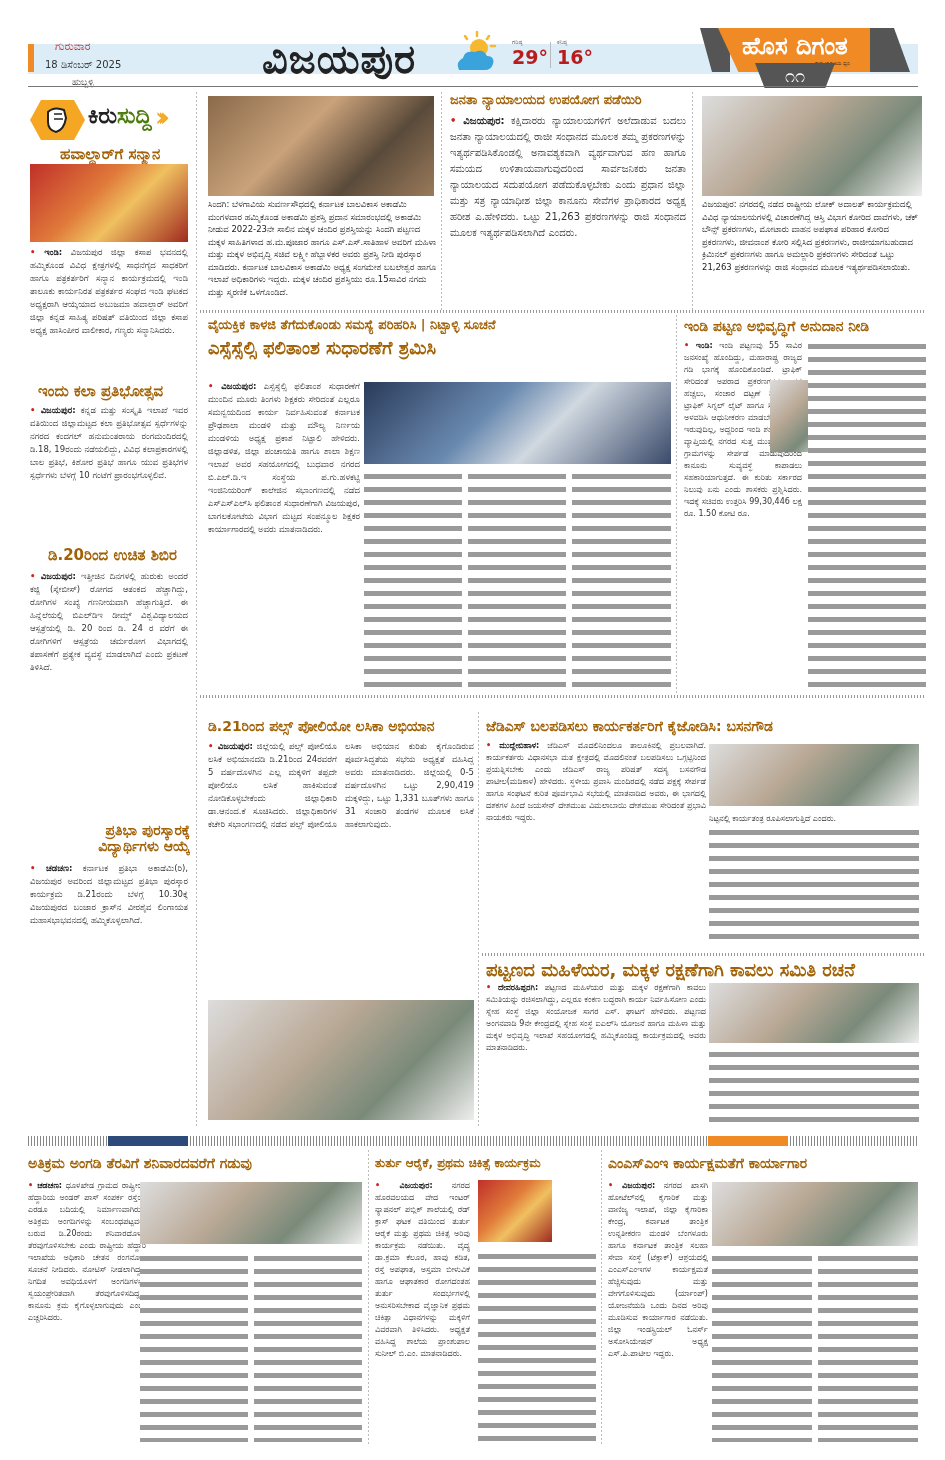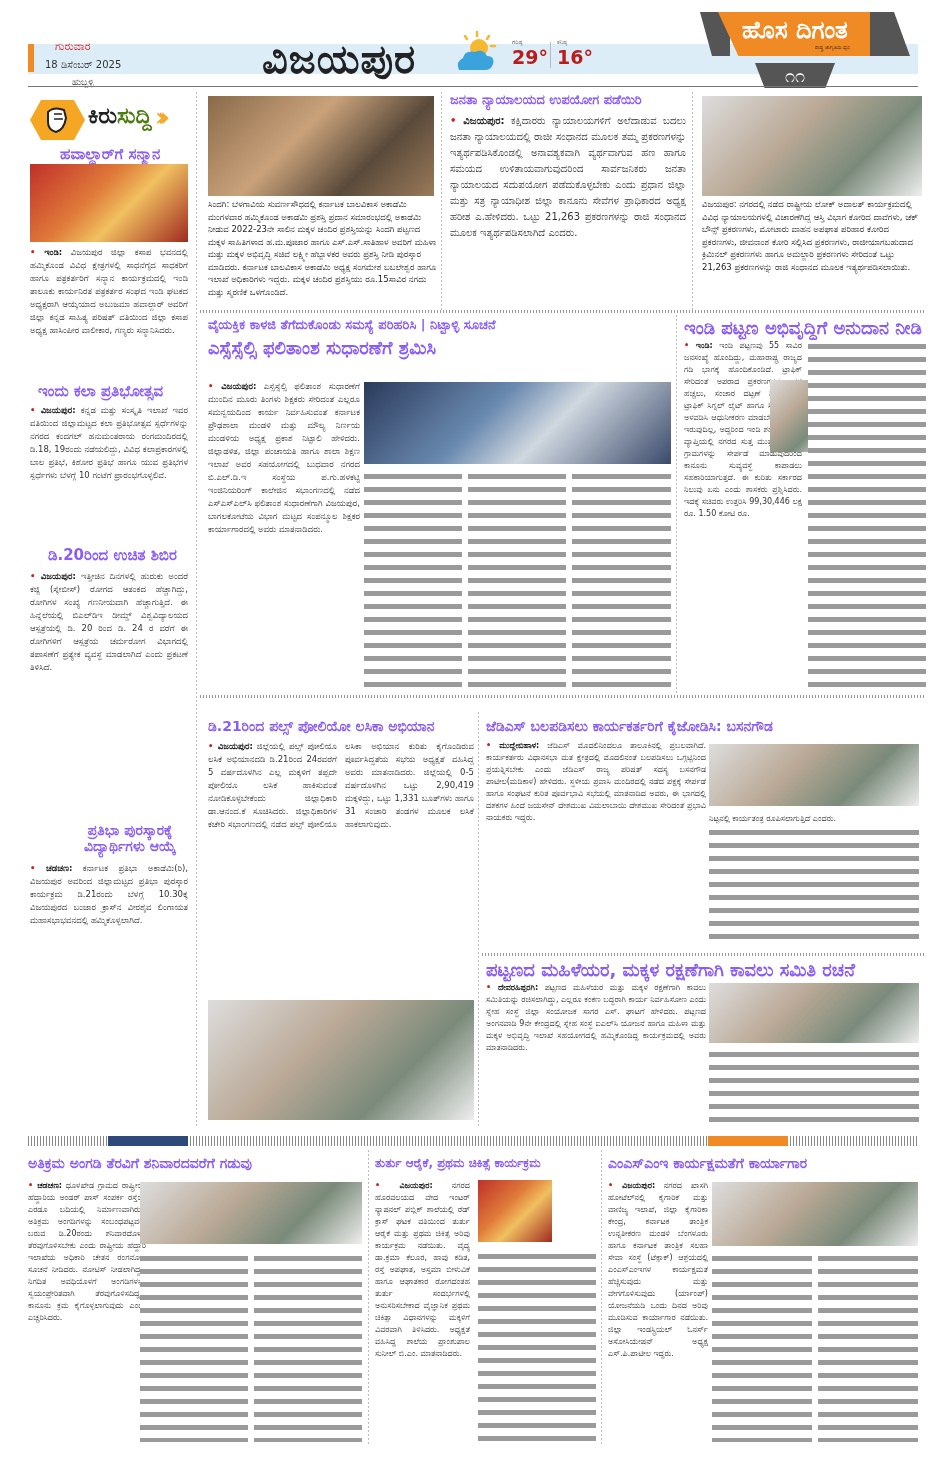--- a/index.html
+++ b/index.html
@@ -8,33 +8,33 @@
 .masthead{left:28px;top:44px;width:890px;height:30px;background:#dcedf7}
 .orange-bar{left:28px;top:44px;width:6px;height:28px;background:#f08a24}
 .day{left:55px;top:40px;font-size:11px;font-weight:normal;color:#d32020}
 .date{left:45px;top:59px;font-size:10px;color:#333}
 .city{left:72px;top:77px;font-size:9px;color:#333}
 .hr-top{left:28px;top:86px;width:890px;height:1px;background:#777}
 .edition{left:262px;top:36px;font-size:40px;font-weight:bold;color:#222;letter-spacing:1px;font-family:"DejaVu Sans",sans-serif}
 .weather-icon{left:455px;top:30px;width:56px;height:44px}
 .temp-label{font-size:6px;color:#555}
 .temp{font-size:19px;font-weight:bold;color:#b91c1c}
-.logo-box{left:700px;top:12px;width:210px;height:44px}
+.logo-box{left:700px;top:28px;width:210px;height:44px}
 .logo-orange{position:absolute;left:18px;top:0;width:170px;height:44px;background:#f08a24;clip-path:polygon(0 0,100% 0,100% 100%,12% 100%)}
 .logo-grey-l{position:absolute;left:0;top:0;width:30px;height:44px;background:#555;clip-path:polygon(0 0,100% 0,100% 100%,40% 100%)}
 .logo-grey-r{position:absolute;right:0;top:0;width:40px;height:44px;background:#555;clip-path:polygon(0 0,60% 0,100% 100%,0 100%)}
 .logo-text{position:absolute;left:42px;top:4px;font-size:24px;font-weight:bold;color:#fff}
 .logo-tag{position:absolute;left:115px;top:32px;font-size:5px;color:#222}
 .page-tab{left:755px;top:63px;width:80px;height:25px;background:#555;clip-path:polygon(0 0,100% 0,88% 100%,12% 100%);color:#fff;font-size:18px;text-align:center;line-height:25px}
 .col-rule{width:1px;background:repeating-linear-gradient(#bbb 0 2px,transparent 2px 4px)}
 .h-rule{height:3px;background:repeating-linear-gradient(90deg,#999 0 1px,transparent 1px 3px)}
 .kiru-hex{left:30px;top:100px;width:55px;height:40px;background:#f5a623;clip-path:polygon(20% 0,80% 0,100% 50%,80% 100%,20% 100%,0 50%)}
 .kiru-text{left:88px;top:103px;font-size:22px;font-weight:bold}
 .kiru-arrows{left:155px;top:102px;font-size:26px;color:#f5a623;letter-spacing:-8px}
-.headline{font-weight:bold;color:#8b5cf6;line-height:1.15}
+.headline{font-weight:bold;color:#a16207;line-height:1.15}
 .photo{background:linear-gradient(135deg,#8a6a4a,#c9a27a 40%,#5a4a3a 70%,#9a7a5a)}
 .photo.blue{background:linear-gradient(135deg,#2a3a5a,#6a8ab0 40%,#d0d8e0 60%,#3a4a6a)}
 .photo.light{background:linear-gradient(135deg,#ddd,#b9a895 40%,#7a8a7a 70%,#eee)}
 .photo.red{background:linear-gradient(135deg,#c0302a,#e07a3a 40%,#f0c060 60%,#a02a20)}
 .body-text{font-size:8.5px;line-height:13px;color:#333;text-align:justify}
 .place{color:#c22;font-weight:bold}
 .place b{color:#222}
 .caption{font-size:9px;line-height:13px;color:#222}
 .lines{background:repeating-linear-gradient(#fff 0 4px,#9a9a9a 4px 9px,#fff 9px 13px)}
 .band-blue{left:108px;top:1136px;width:80px;height:10px;background:#2d4a7a}
@@ -104,21 +104,21 @@
   <span class="place">• <b>ವಿಜಯಪುರ:</b></span>
   <span>ಕನ್ನಡ ಮತ್ತು ಸಂಸ್ಕೃತಿ ಇಲಾಖೆ ಇವರ ವತಿಯಿಂದ ಜಿಲ್ಲಾಮಟ್ಟದ ಕಲಾ ಪ್ರತಿಭೋತ್ಸವ ಸ್ಪರ್ಧೆಗಳನ್ನು ನಗರದ ಕಂದಗಲ್ ಹನುಮಂತರಾಯ ರಂಗಮಂದಿರದಲ್ಲಿ ಡಿ.18, 19ರಂದು ನಡೆಯಲಿದ್ದು, ವಿವಿಧ ಕಲಾಪ್ರಕಾರಗಳಲ್ಲಿ ಬಾಲ ಪ್ರತಿಭೆ, ಕಿಶೋರ ಪ್ರತಿಭೆ ಹಾಗೂ ಯುವ ಪ್ರತಿಭೆಗಳ ಸ್ಪರ್ಧೆಗಳು ಬೆಳಗ್ಗೆ 10 ಗಂಟೆಗೆ ಪ್ರಾರಂಭಗೊಳ್ಳಲಿವೆ.</span>
 </div>
 
 <div class="abs headline" style="left:48px;top:547px;font-size:15px">ಡಿ.20ರಿಂದ ಉಚಿತ ಶಿಬಿರ</div>
 <div class="abs body-text" style="left:30px;top:570px;width:158px;height:235px;overflow:hidden">
   <span class="place">• <b>ವಿಜಯಪುರ:</b></span>
   <span>ಇತ್ತೀಚಿನ ದಿನಗಳಲ್ಲಿ ಹುರುಕು ಅಂದರೆ ಕಜ್ಜಿ (ಸ್ಕೇಬೀಸ್) ರೋಗದ ಆತಂಕದ ಹೆಚ್ಚಾಗಿದ್ದು, ರೋಗಿಗಳ ಸಂಖ್ಯೆ ಗಣನೀಯವಾಗಿ ಹೆಚ್ಚಾಗುತ್ತಿದೆ. ಈ ಹಿನ್ನೆಲೆಯಲ್ಲಿ ಬಿಎಲ್‌ಡಿಇ ಡೀಮ್ಡ್ ವಿಶ್ವವಿದ್ಯಾಲಯದ ಆಸ್ಪತ್ರೆಯಲ್ಲಿ ಡಿ. 20 ರಿಂದ ಡಿ. 24 ರ ವರೆಗೆ ಈ ರೋಗಿಗಳಿಗೆ ಆಸ್ಪತ್ರೆಯ ಚರ್ಮರೋಗ ವಿಭಾಗದಲ್ಲಿ ತಪಾಸಣೆಗೆ ಪ್ರತ್ಯೇಕ ವ್ಯವಸ್ಥೆ ಮಾಡಲಾಗಿದೆ ಎಂದು ಪ್ರಕಟಣೆ ತಿಳಿಸಿದೆ.</span>
 </div>
 
-<div class="abs headline" style="left:70px;top:822px;width:120px;font-size:14px;text-align:center">ಪ್ರತಿಭಾ ಪುರಸ್ಕಾರಕ್ಕೆ ವಿದ್ಯಾರ್ಥಿಗಳು ಆಯ್ಕೆ</div>
+<div class="abs headline" style="left:70px;top:822px;width:120px;font-size:14px;text-align:right">ಪ್ರತಿಭಾ ಪುರಸ್ಕಾರಕ್ಕೆ ವಿದ್ಯಾರ್ಥಿಗಳು ಆಯ್ಕೆ</div>
 <div class="abs body-text" style="left:30px;top:862px;width:158px;height:260px;overflow:hidden">
   <span class="place">• <b>ಚಡಚಣ:</b></span>
   <span>ಕರ್ನಾಟಕ ಪ್ರತಿಭಾ ಅಕಾಡೆಮಿ(ರಿ), ವಿಜಯಪುರ ಅವರಿಂದ ಜಿಲ್ಲಾಮಟ್ಟದ ಪ್ರತಿಭಾ ಪುರಸ್ಕಾರ ಕಾರ್ಯಕ್ರಮ ಡಿ.21ರಂದು ಬೆಳಗ್ಗೆ 10.30ಕ್ಕೆ ವಿಜಯಪುರದ ಬಂಜಾರ ಕ್ರಾಸ್‌ನ ವೀರಶೈವ ಲಿಂಗಾಯತ ಮಹಾಸಭಾಭವನದಲ್ಲಿ ಹಮ್ಮಿಕೊಳ್ಳಲಾಗಿದೆ.</span>
 </div>
 
 <div class="abs col-rule" style="left:196px;top:92px;height:1035px"></div>
 
 <div class="abs photo" style="left:208px;top:96px;width:226px;height:100px"></div>
 <div class="abs caption" style="left:208px;top:198px;width:230px;height:110px;overflow:hidden;font-size:8.5px;line-height:12.5px">ಸಿಂದಗಿ: ಬೆಳಗಾವಿಯ ಸುವರ್ಣಸೌಧದಲ್ಲಿ ಕರ್ನಾಟಕ ಬಾಲವಿಕಾಸ ಅಕಾಡೆಮಿ ಮಂಗಳವಾರ ಹಮ್ಮಿಕೊಂಡ ಅಕಾಡೆಮಿ ಪ್ರಶಸ್ತಿ ಪ್ರದಾನ ಸಮಾರಂಭದಲ್ಲಿ ಅಕಾಡೆಮಿ ನೀಡುವ 2022-23ನೇ ಸಾಲಿನ ಮಕ್ಕಳ ಚಂದಿರ ಪ್ರಶಸ್ತಿಯನ್ನು ಸಿಂದಗಿ ಪಟ್ಟಣದ ಮಕ್ಕಳ ಸಾಹಿತಿಗಳಾದ ಹ.ಮ.ಪೂಜಾರ ಹಾಗೂ ಎಸ್.ಎಸ್.ಸಾತಿಹಾಳ ಅವರಿಗೆ ಮಹಿಳಾ ಮತ್ತು ಮಕ್ಕಳ ಅಭಿವೃದ್ಧಿ ಸಚಿವೆ ಲಕ್ಷ್ಮೀ ಹೆಬ್ಬಾಳಕರ ಅವರು ಪ್ರಶಸ್ತಿ ನೀಡಿ ಪುರಸ್ಕಾರ ಮಾಡಿದರು. ಕರ್ನಾಟಕ ಬಾಲವಿಕಾಸ ಅಕಾಡೆಮಿ ಅಧ್ಯಕ್ಷ ಸಂಗಮೇಶ ಬಬಲೇಶ್ವರ ಹಾಗೂ ಇಲಾಖೆ ಅಧಿಕಾರಿಗಳು ಇದ್ದರು. ಮಕ್ಕಳ ಚಂದಿರ ಪ್ರಶಸ್ತಿಯು ರೂ.15ಸಾವಿರ ನಗದು ಮತ್ತು ಸ್ಮರಣಿಕೆ ಒಳಗೊಂಡಿದೆ.</div>
 <div class="abs col-rule" style="left:441px;top:92px;height:218px"></div>
@@ -140,21 +140,21 @@
 <div class="abs body-text" style="left:208px;top:380px;width:152px;height:310px;overflow:hidden">
   <span class="place">• <b>ವಿಜಯಪುರ:</b></span>
   <span>ಎಸ್ಸೆಸ್ಸೆಲ್ಸಿ ಫಲಿತಾಂಶ ಸುಧಾರಣೆಗೆ ಮುಂದಿನ ಮೂರು ತಿಂಗಳು ಶಿಕ್ಷಕರು ಸೇರಿದಂತೆ ಎಲ್ಲರೂ ಸಮನ್ವಯದಿಂದ ಕಾರ್ಯ ನಿರ್ವಹಿಸುವಂತೆ ಕರ್ನಾಟಕ ಪ್ರೌಢಶಾಲಾ ಮಂಡಳಿ ಮತ್ತು ಮೌಲ್ಯ ನಿರ್ಣಯ ಮಂಡಳಿಯ ಅಧ್ಯಕ್ಷ ಪ್ರಕಾಶ ನಿಟ್ಟಾಲಿ ಹೇಳಿದರು. ಜಿಲ್ಲಾಡಳಿತ, ಜಿಲ್ಲಾ ಪಂಚಾಯತಿ ಹಾಗೂ ಶಾಲಾ ಶಿಕ್ಷಣ ಇಲಾಖೆ ಅವರ ಸಹಯೋಗದಲ್ಲಿ ಬುಧವಾರ ನಗರದ ಬಿ.ಎಲ್.ಡಿ.ಇ ಸಂಸ್ಥೆಯ ಪ.ಗು.ಹಳಕಟ್ಟಿ ಇಂಜಿನಿಯರಿಂಗ್ ಕಾಲೇಜಿನ ಸಭಾಂಗಣದಲ್ಲಿ ನಡೆದ ಎಸ್‌ಎಸ್‌ಎಲ್‌ಸಿ ಫಲಿತಾಂಶ ಸುಧಾರಣೆಗಾಗಿ ವಿಜಯಪುರ, ಬಾಗಲಕೋಟೆಯ ವಿಭಾಗ ಮಟ್ಟದ ಸಂಪನ್ಮೂಲ ಶಿಕ್ಷಕರ ಕಾರ್ಯಾಗಾರದಲ್ಲಿ ಅವರು ಮಾತನಾಡಿದರು.</span>
 </div>
 <div class="abs photo blue" style="left:364px;top:382px;width:307px;height:82px"></div>
 <div class="abs lines" style="left:364px;top:470px;width:98px;height:220px"></div>
 <div class="abs lines" style="left:468px;top:470px;width:98px;height:220px"></div>
 <div class="abs lines" style="left:572px;top:470px;width:99px;height:220px"></div>
 <div class="abs col-rule" style="left:676px;top:315px;height:380px"></div>
 
-<div class="abs headline" style="left:684px;top:318px;font-size:18px">ಇಂಡಿ ಪಟ್ಟಣ ಅಭಿವೃದ್ಧಿಗೆ ಅನುದಾನ ನೀಡಿ</div>
+<div class="abs headline" style="left:684px;top:318px;font-size:14px">ಇಂಡಿ ಪಟ್ಟಣ ಅಭಿವೃದ್ಧಿಗೆ ಅನುದಾನ ನೀಡಿ</div>
 <div class="abs body-text" style="left:684px;top:340px;width:118px;height:350px;overflow:hidden;font-size:8px;line-height:12px">
   <span class="place">• <b>ಇಂಡಿ:</b></span>
   <span>ಇಂಡಿ ಪಟ್ಟಣವು 55 ಸಾವಿರ ಜನಸಂಖ್ಯೆ ಹೊಂದಿದ್ದು, ಮಹಾರಾಷ್ಟ್ರ ರಾಜ್ಯದ ಗಡಿ ಭಾಗಕ್ಕೆ ಹೊಂದಿಕೊಂಡಿದೆ. ಟ್ರಾಫಿಕ್ ಸೇರಿದಂತೆ ಅಪರಾದ ಪ್ರಕರಣಗಳನ್ನು ಪತ್ತೆ ಹಚ್ಚಲು, ಸಂಚಾರ ದಟ್ಟಣೆ ನಿಯಂತ್ರಿಸಲು ಟ್ರಾಫಿಕ್ ಸಿಗ್ನಲ್ ಲೈಟ್ ಹಾಗೂ ಸಿಸಿ ಕ್ಯಾಮರಾ ಅಳವಡಿಸಿ ಆಧುನೀಕರಣ ಮಾಡಬೇಕಿದೆ. ಒತ್ತಡ ಇರುವುದಿಲ್ಲ, ಅದ್ದರಿಂದ ಇಂಡಿ ಶಹರ ಠಾಣೆಯ ವ್ಯಾಪ್ತಿಯಲ್ಲಿ ನಗರದ ಸುತ್ತ ಮುತ್ತಲಿನ ಕೆಲವು ಗ್ರಾಮಗಳನ್ನು ಸೇರ್ಪಡೆ ಮಾಡುವುದರಿಂದ ಕಾನೂನು ಸುವ್ಯವಸ್ಥೆ ಕಾಪಾಡಲು ಸಹಕಾರಿಯಾಗುತ್ತದೆ. ಈ ಕುರಿತು ಸರ್ಕಾರದ ನಿಲುವು ಏನು ಎಂದು ಶಾಸಕರು ಪ್ರಶ್ನಿಸಿದರು. ಇದಕ್ಕೆ ಸಚಿವರು ಉತ್ತರಿಸಿ 99,30,446 ಲಕ್ಷ ರೂ. 1.50 ಕೋಟಿ ರೂ.</span>
 </div>
 <div class="abs photo light" style="left:770px;top:380px;width:60px;height:72px"></div>
 <div class="abs lines" style="left:808px;top:340px;width:118px;height:350px"></div>
 
 <div class="abs h-rule" style="left:200px;top:695px;width:725px"></div>
 
 <div class="abs headline" style="left:208px;top:718px;font-size:14px">ಡಿ.21ರಿಂದ ಪಲ್ಸ್ ಪೋಲಿಯೋ ಲಸಿಕಾ ಅಭಿಯಾನ</div>

